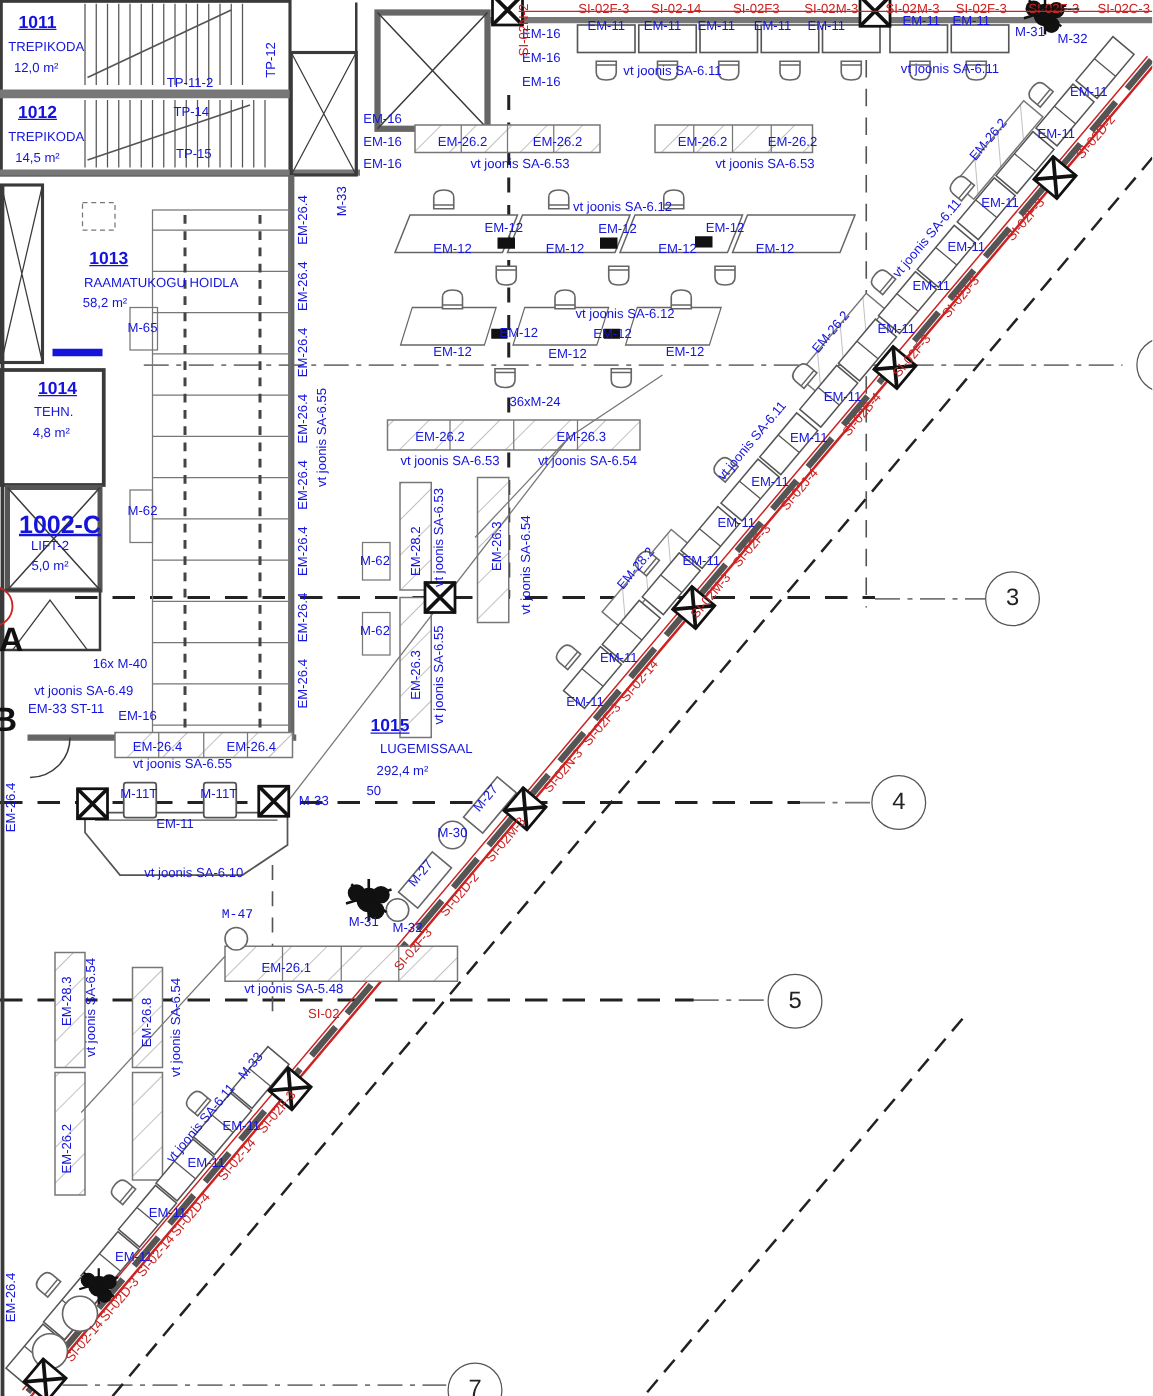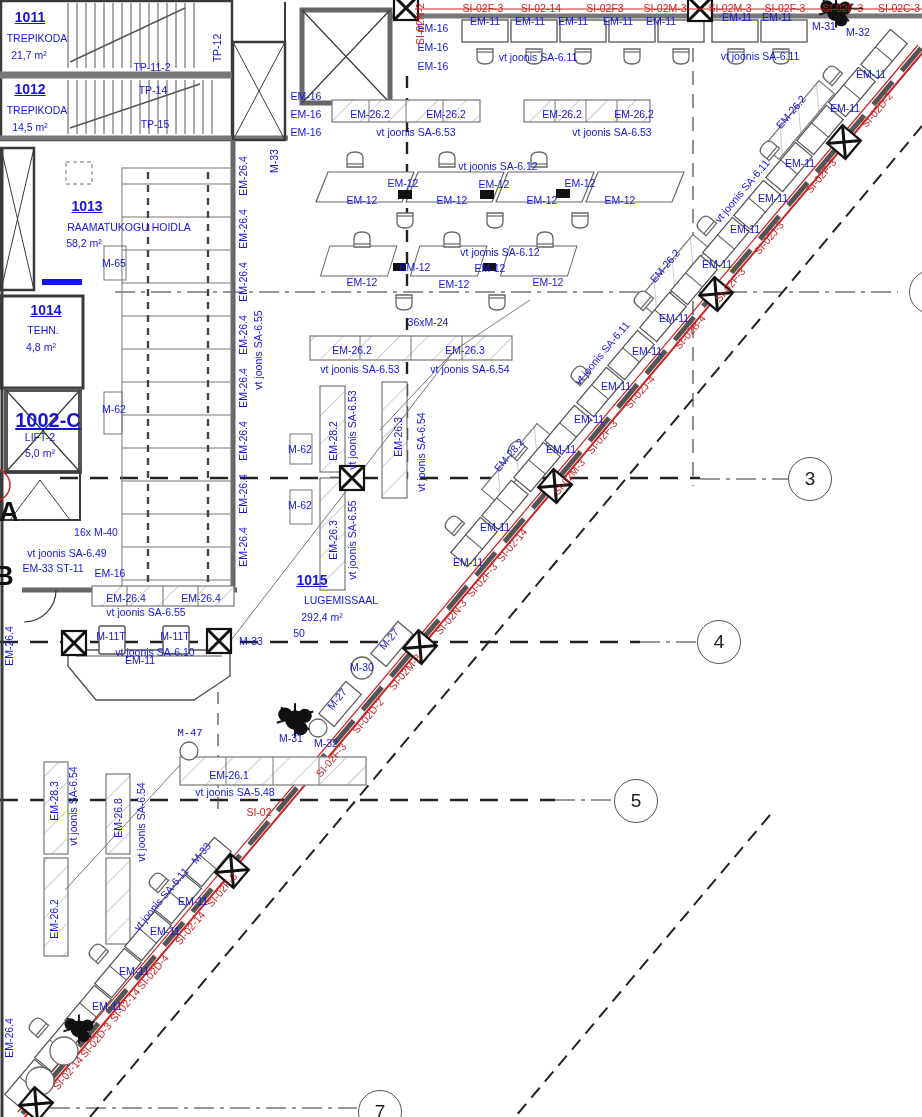--- a/index.html
+++ b/index.html
@@ -267,21 +267,21 @@
       <use href="#plant" transform="translate(295,720) scale(1.4)"></use>
       <use href="#plant" transform="translate(79,1029) scale(1.2)"></use>
     </g>
 
     <rect x="42" y="279" width="40" height="6" fill="#1414dd"></rect>
     <circle cx="-6" cy="485" r="16" fill="none" stroke="#cc2222" stroke-width="1.5"></circle>
     <line x1="415" y1="9" x2="922" y2="9" stroke="#cc2222" stroke-width="1"></line>
   </svg>
 <div class="lbl b u" style="left: 30px; top: 17px; font-size: 14px;">1011</div>
     <div class="lbl" style="left: 37px; top: 38px;">TREPIKODA</div>
-    <div class="lbl" style="left: 29px; top: 55px;">21,7 m²</div>
+    <div class="lbl" style="left: 29px; top: 55px;">12,0 m²</div>
     <div class="lbl b u" style="left: 30px; top: 89px; font-size: 14px;">1012</div>
     <div class="lbl" style="left: 37px; top: 110px;">TREPIKODA</div>
     <div class="lbl" style="left: 30px; top: 127px;">14,5 m²</div>
     <div class="lbl" style="left: 152px; top: 67px;">TP-11-2</div>
     <div class="lbl" style="left: 153px; top: 90px;">TP-14</div>
     <div class="lbl" style="left: 155px; top: 124px;">TP-15</div>
     <div class="lbl" style="left: 217px; top: 48px; transform: translate(-50%, -50%) rotate(-90deg);">TP-12</div>
     <div class="lbl" style="left: 274px; top: 161px; transform: translate(-50%, -50%) rotate(-90deg);">M-33</div>
     <div class="lbl b u" style="left: 87px; top: 206px; font-size: 14px;">1013</div>
     <div class="lbl" style="left: 129px; top: 227px;">RAAMATUKOGU HOIDLA</div>
@@ -372,21 +372,21 @@
     <div class="lbl" style="left: 67px; top: 553px;">vt joonis SA-6.49</div>
     <div class="lbl" style="left: 53px; top: 568px;">EM-33 ST-11</div>
     <div class="lbl" style="left: 110px; top: 573px;">EM-16</div>
     <div class="lbl" style="left: 126px; top: 598px;">EM-26.4</div>
     <div class="lbl" style="left: 201px; top: 598px;">EM-26.4</div>
     <div class="lbl" style="left: 146px; top: 612px;">vt joonis SA-6.55</div>
     <div class="lbl" style="left: 111px; top: 636px;">M-11T</div>
     <div class="lbl" style="left: 175px; top: 636px;">M-11T</div>
     <div class="lbl" style="left: 251px; top: 641px;">M-33</div>
     <div class="lbl" style="left: 140px; top: 660px;">EM-11</div>
-    <div class="lbl" style="left: 155px; top: 652px; text-align: center;">vt joonis SA-6.10</div>
+    <div class="lbl" style="left: 155px; top: 699px; text-align: center;">vt joonis SA-6.10</div>
     <div class="lbl" style="left: 389px; top: 639px; transform: translate(-50%, -50%) rotate(-50deg);">M-27</div>
     <div class="lbl" style="left: 337px; top: 699px; transform: translate(-50%, -50%) rotate(-50deg);">M-27</div>
     <div class="lbl" style="left: 362px; top: 667px;">M-30</div>
     <div class="lbl" style="left: 291px; top: 738px;">M-31</div>
     <div class="lbl" style="left: 326px; top: 743px;">M-32</div>
     <div class="lbl" style="left: 190px; top: 733px; font-family: Liberation Mono, monospace;">M-47</div>
     <div class="lbl" style="left: 229px; top: 775px;">EM-26.1</div>
     <div class="lbl" style="left: 235px; top: 792px;">vt joonis SA-5.48</div>
     <div class="lbl red" style="left: 259px; top: 812px;">SI-02</div>
     <div class="lbl" style="left: 54px; top: 801px; transform: translate(-50%, -50%) rotate(-90deg);">EM-28.3</div>

